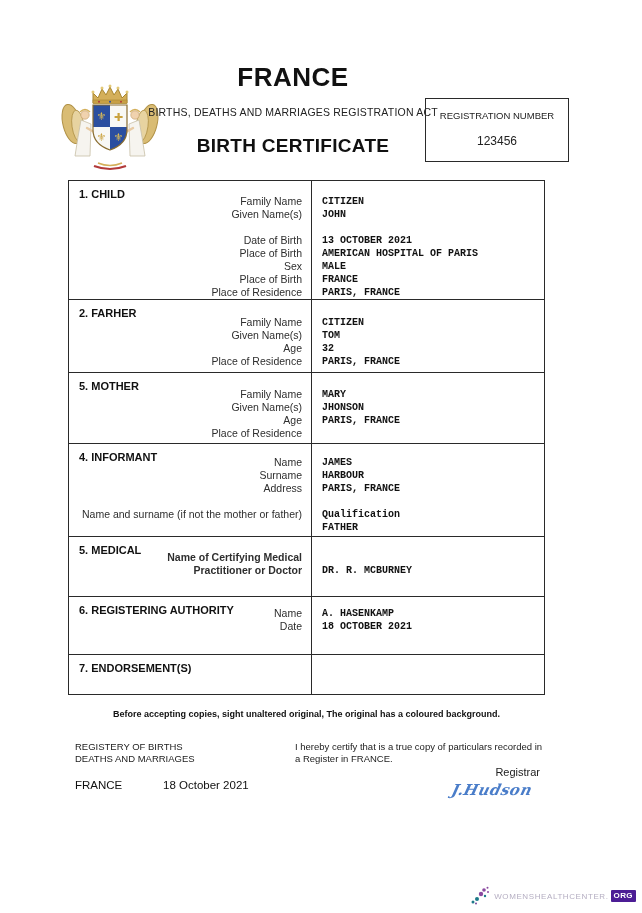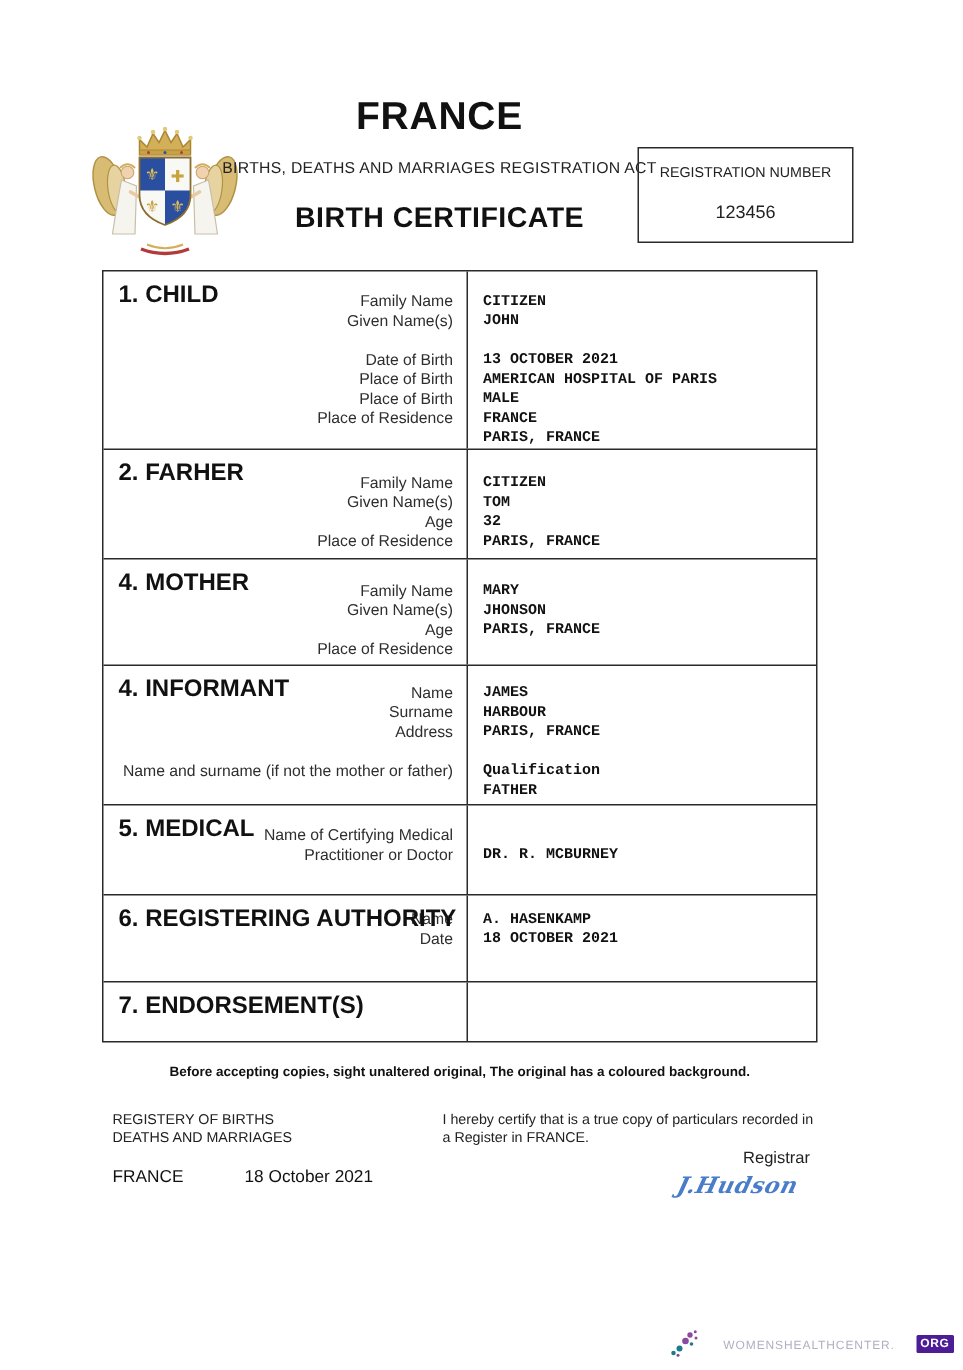--- a/index.html
+++ b/index.html
@@ -29,35 +29,35 @@
 
   
   .cert-table {
     position: absolute; left: 68px; top: 180px; width: 477px;
     border: 1.5px solid #2a2a2a;
   }
   .sec { position: relative; display: grid; grid-template-columns: 242px 1fr; }
   .sec + .sec { border-top: 1.5px solid #2a2a2a; }
   .sec-title {
     position: absolute; top: 7px; left: 10px;
-    font-size: 16px; font-weight: bold; color: #111; white-space: nowrap;
+    font-size: 11px; font-weight: bold; color: #111; white-space: nowrap;
   }
   .labels { text-align: right; padding-right: 9px; padding-left: 10px; font-size: 10.5px; color: #2e2e2e; }
   .values {
     border-left: 1.5px solid #2a2a2a; padding-left: 10px;
     font-family: "Liberation Mono", monospace; font-weight: bold; font-size: 10px; color: #111;
   }
   .lrow, .vrow { min-height: 13px; line-height: 13px; white-space: nowrap; }
   .sec1 { min-height: 116px; } .sec1 .labels, .sec1 .values { padding-top: 14px; }
   .sec2 { min-height: 73px; }  .sec2 .labels, .sec2 .values { padding-top: 16px; }
   .sec3 { min-height: 71px; }  .sec3 .labels, .sec3 .values { padding-top: 15px; }
   .sec4 { min-height: 93px; }  .sec4 .labels, .sec4 .values { padding-top: 12px; }
   .sec4 .lrow.long { white-space: normal; line-height: 13px; }
   .sec5 { min-height: 60px; }  .sec5 .labels, .sec5 .values { padding-top: 14px; }
-  .sec5 .labels { padding-left: 92px; }
+  .sec5 .labels { padding-left: 92px; font-weight: bold; }
   .sec5 .lrow { white-space: normal; }
   .sec5 .vrow { margin-top: 13px; }
   .sec6 { min-height: 58px; }  .sec6 .labels, .sec6 .values { padding-top: 10px; }
   .sec7 { min-height: 40px; }
 
   
   .note {
     position: absolute; left: 68px; top: 709px; width: 477px;
     text-align: center; font-size: 9px; font-weight: bold; color: #111;
   }
@@ -66,21 +66,21 @@
   .registrar { position: absolute; left: 440px; top: 766px; width: 100px; text-align: right; font-size: 11px; color: #222; }
   .footer-country { position: absolute; left: 75px; top: 779px; font-size: 11.5px; color: #111; }
   .footer-date { position: absolute; left: 163px; top: 779px; font-size: 11.5px; color: #111; }
   .signature {
     position: absolute; left: 436px; top: 781px; width: 112px; text-align: center;
     font-family: "DejaVu Serif", serif; font-style: italic; font-weight: bold;
     font-size: 15px; color: #4a7dc9; transform: skewX(-14deg); letter-spacing: 0.5px;
   }
 
   
-  .watermark { position: absolute; right: 6px; top: 886px; display: flex; align-items: center; gap: 14px; justify-content: center; }
+  .watermark { position: absolute; right: 6px; top: 886px; display: flex; align-items: center; gap: 2px; justify-content: center; }
   .wm-text { font-size: 8px; letter-spacing: 0.6px; color: #b5aec2; }
   .wm-badge {
     font-size: 8px; font-weight: bold; letter-spacing: 0.4px;
     color: #ffffff; background: #4c1d95; padding: 1px 3px 2px 3px; border-radius: 1px;
   }
 </style>
 </head>
 <body>
 
 <div class="page">
@@ -152,20 +152,21 @@
   <div class="cert-table">
 
     <section class="sec sec1">
       <div class="sec-title">1. CHILD</div>
       <div class="labels">
         <div class="lrow">Family Name</div>
         <div class="lrow">Given Name(s)</div>
         <div class="lrow"></div>
         <div class="lrow">Date of Birth</div>
         <div class="lrow">Place of Birth</div>
+        <div class="lrow">Sex</div>
         <div class="lrow">Place of Birth</div>
         <div class="lrow">Place of Residence</div>
       </div>
       <div class="values">
         <div class="vrow">CITIZEN</div>
         <div class="vrow">JOHN</div>
         <div class="vrow"></div>
         <div class="vrow">13 OCTOBER 2021</div>
         <div class="vrow">AMERICAN HOSPITAL OF PARIS</div>
         <div class="vrow">MALE</div>
@@ -184,21 +185,21 @@
       </div>
       <div class="values">
         <div class="vrow">CITIZEN</div>
         <div class="vrow">TOM</div>
         <div class="vrow">32</div>
         <div class="vrow">PARIS, FRANCE</div>
       </div>
     </section>
 
     <section class="sec sec3">
-      <div class="sec-title">4. MOTHER</div>
+      <div class="sec-title">5. MOTHER</div>
       <div class="labels">
         <div class="lrow">Family Name</div>
         <div class="lrow">Given Name(s)</div>
         <div class="lrow">Age</div>
         <div class="lrow">Place of Residence</div>
       </div>
       <div class="values">
         <div class="vrow">MARY</div>
         <div class="vrow">JHONSON</div>
         <div class="vrow">PARIS, FRANCE</div>

